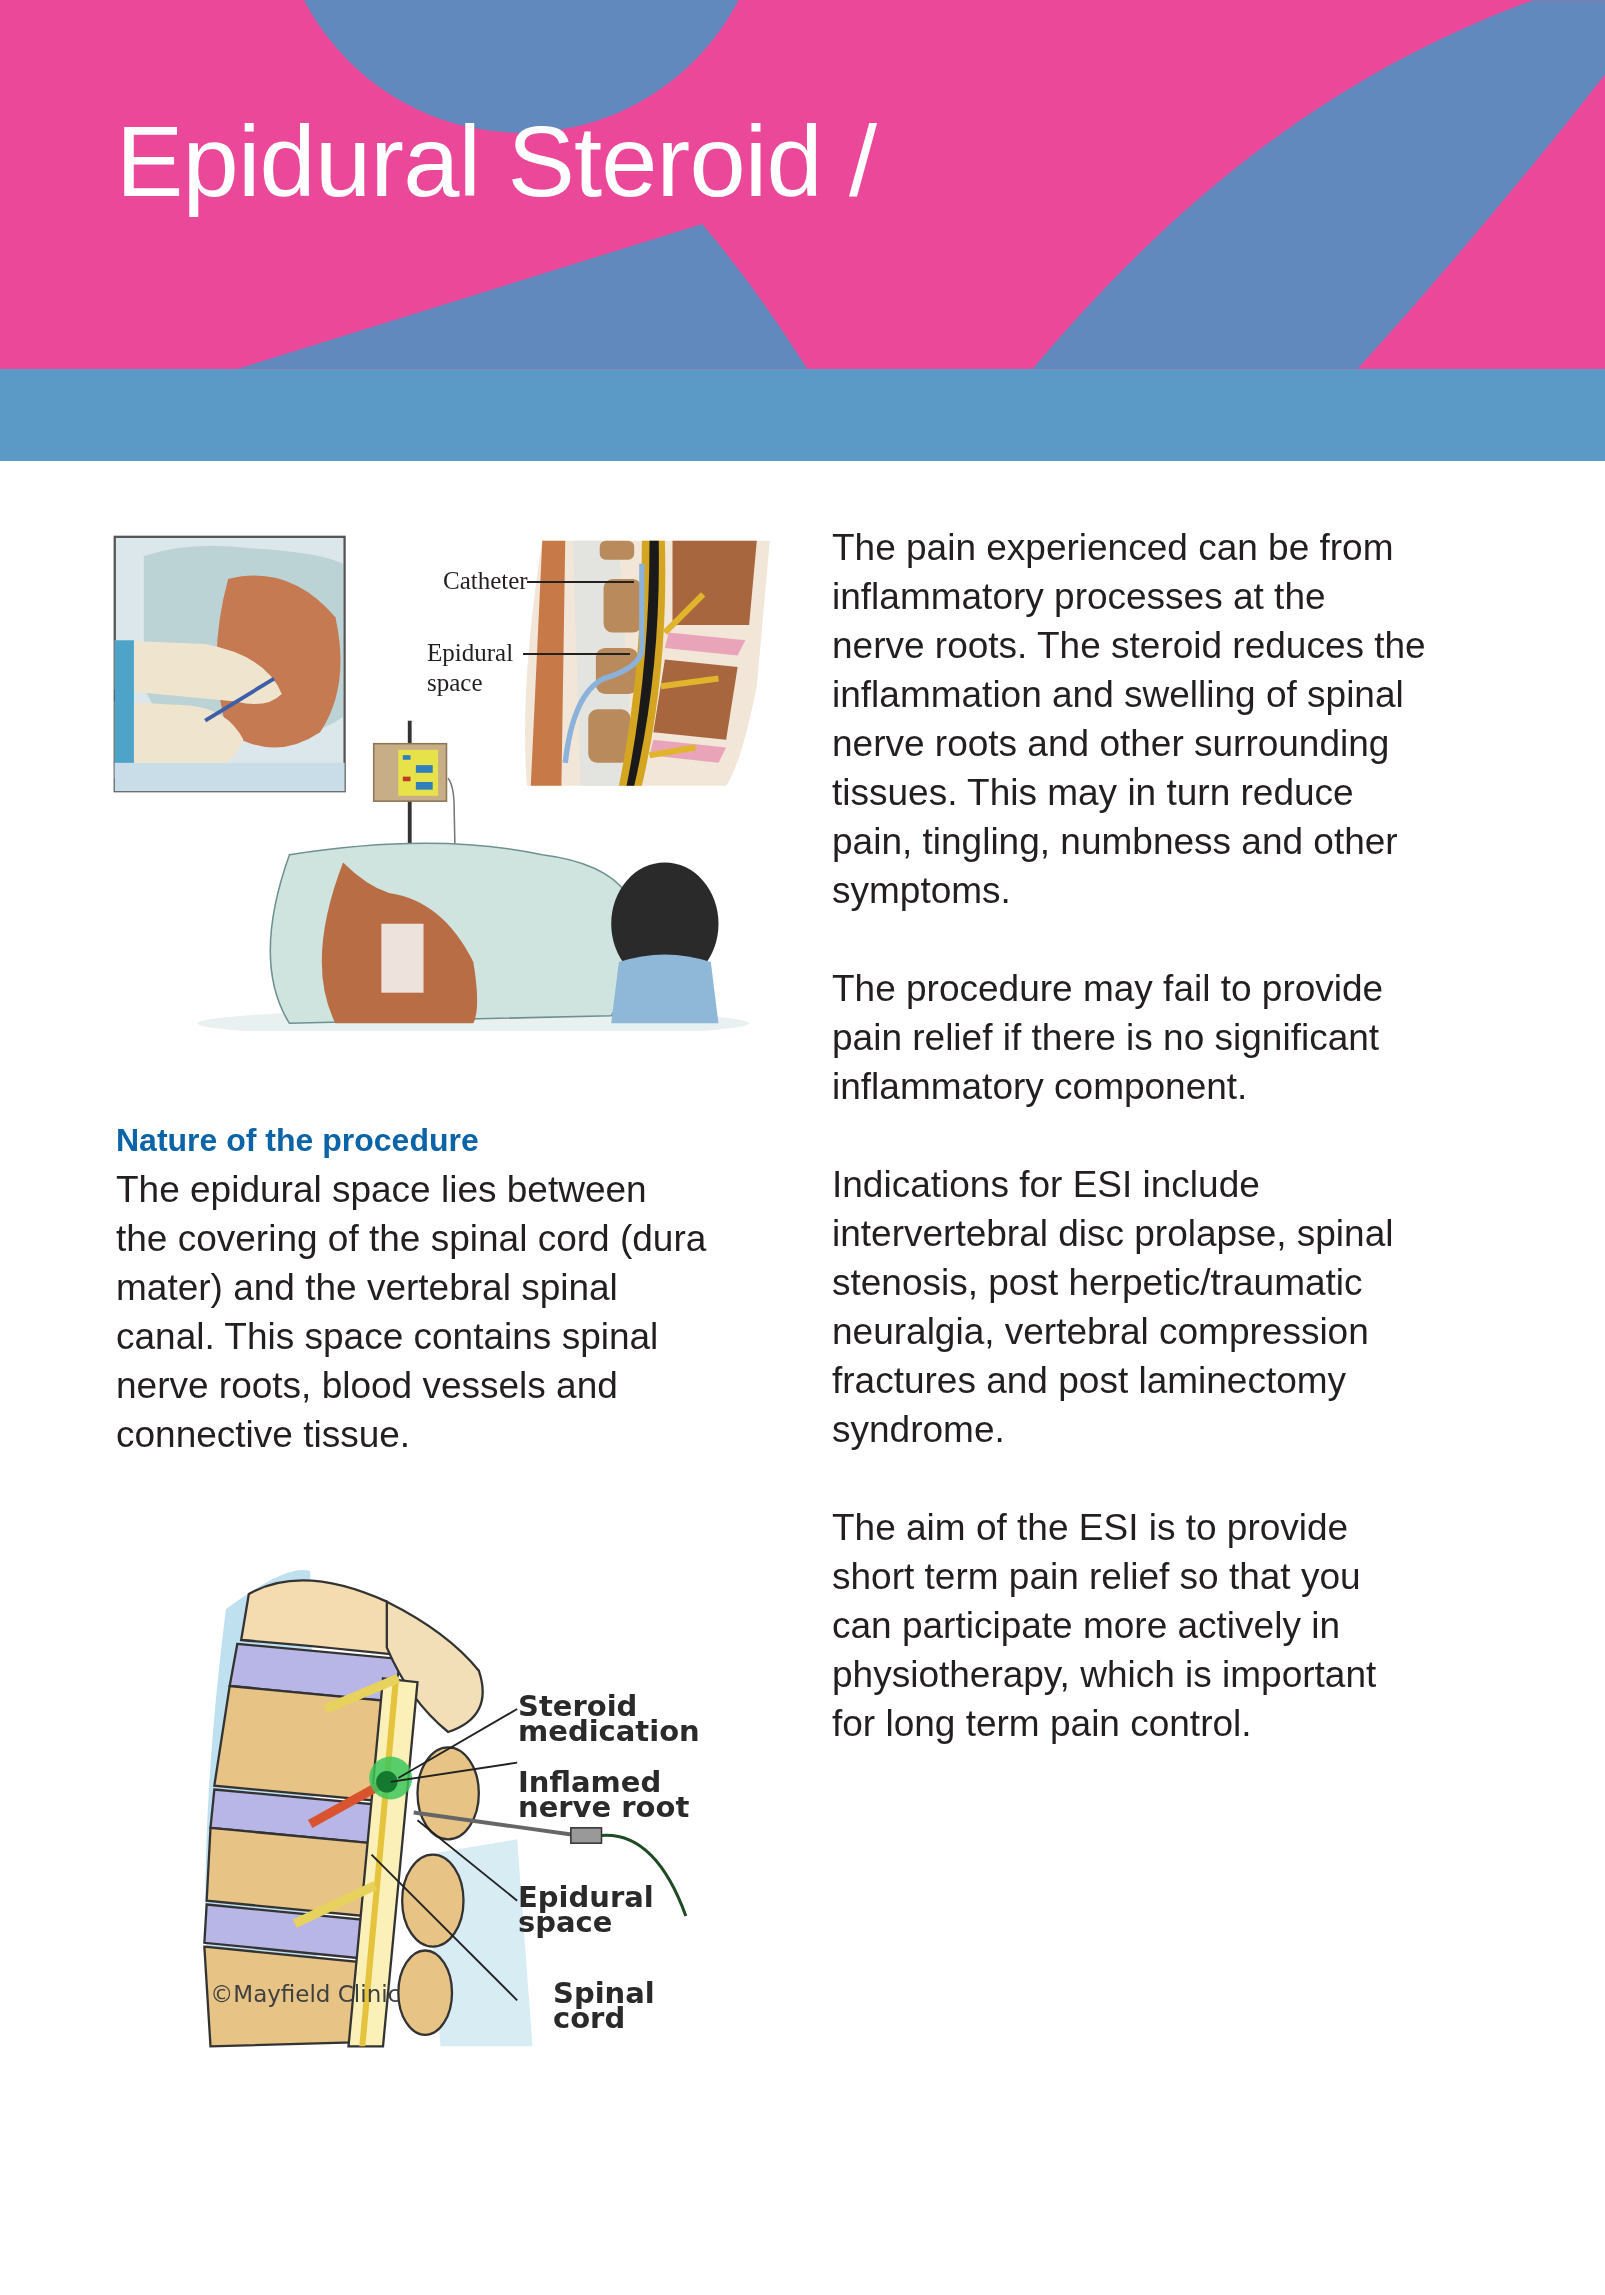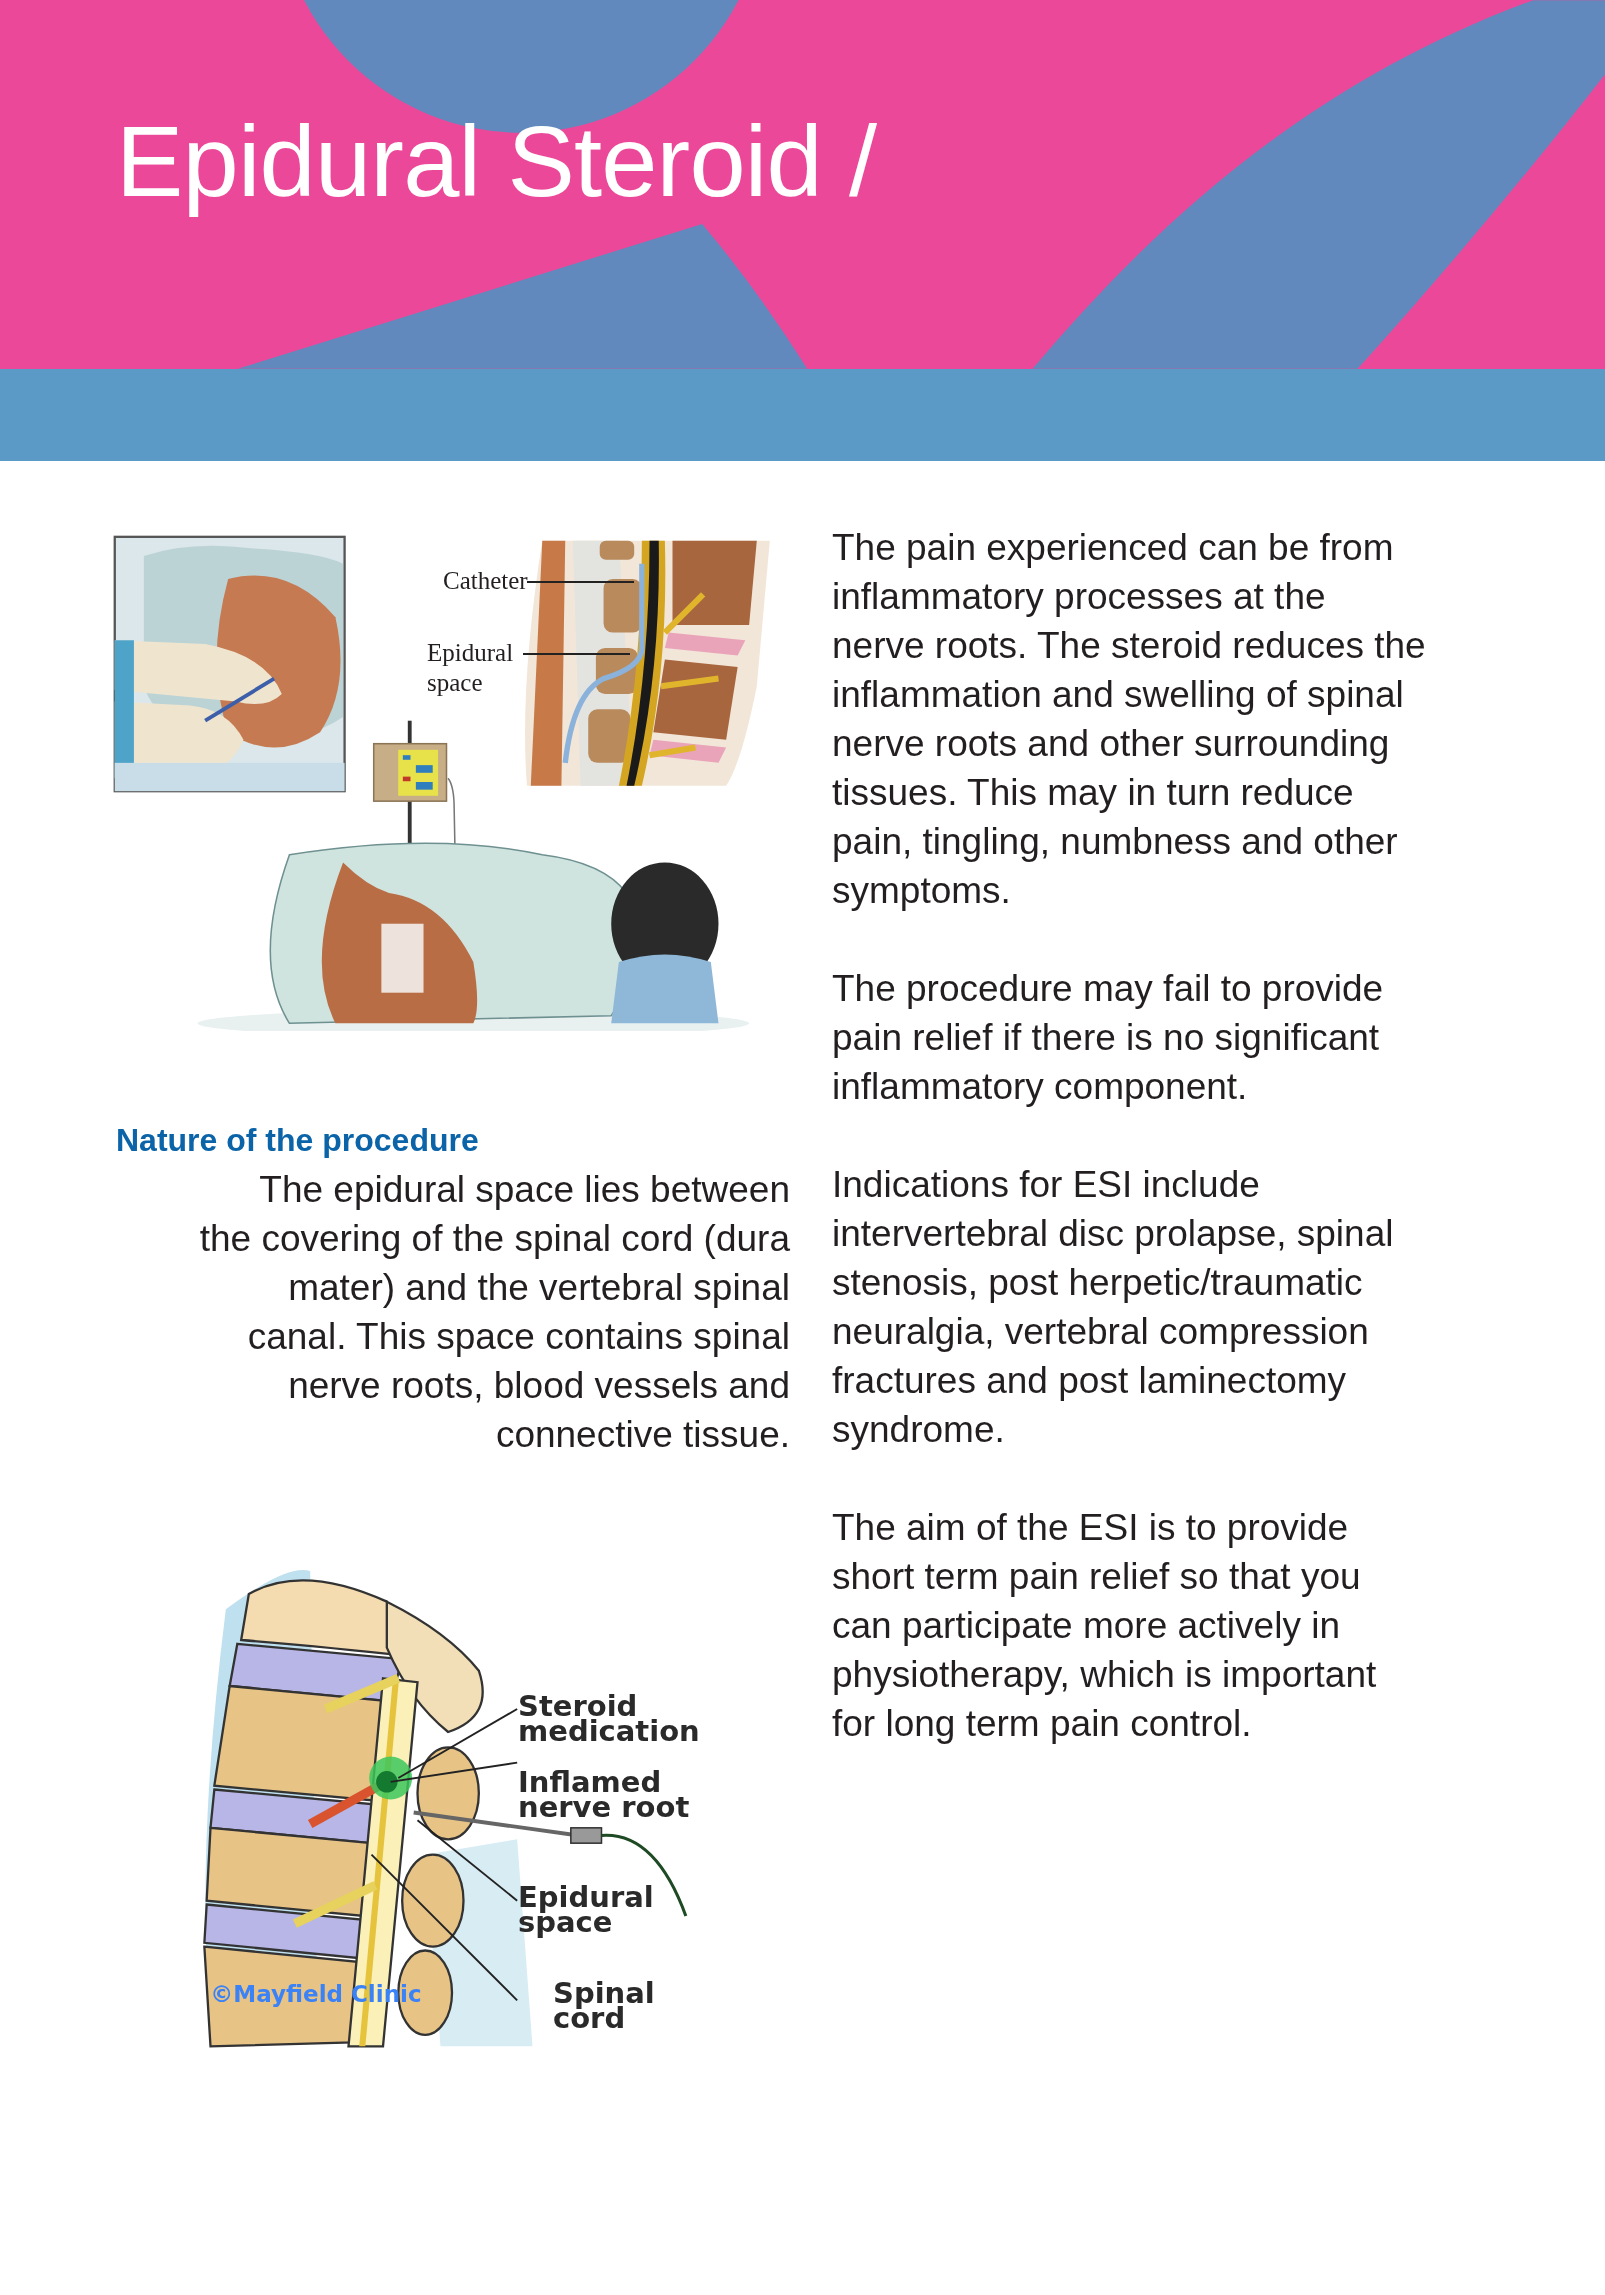--- a/index.html
+++ b/index.html
@@ -10,28 +10,28 @@
   .band { position:absolute; left:0; top:369px; width:1606px; height:92px; background:#5b99c6; }
   .title { position:absolute; left:116px; top:98px; margin:0; color:#ffffff;
            font-weight:400; font-size:101px; line-height:126px; letter-spacing:-0.8px; }
   .title span { display:block; }
 
   .fig1 { position:absolute; left:113px; top:533px; width:667px; height:498px; }
   .fig-label-serif { position:absolute; font-family:"Liberation Serif", serif; font-size:25px; color:#231f20; line-height:28px; }
 
   .heading { position:absolute; left:116px; top:1117px; margin:0; color:#0b63a8;
              font-size:32px; font-weight:700; line-height:46px; }
-  .para { position:absolute; margin:0; font-size:37px; line-height:49px; color:#231f20; white-space:pre-line;text-align:right; }
+  .para { position:absolute; margin:0; font-size:37px; line-height:49px; color:#231f20; white-space:pre-line; }
   .left-para { left:116px; top:1165px; width:674px; }
   .right-col { position:absolute; left:832px; top:523px; width:736px; }
   .right-col p { margin:0 0 49px 0; font-size:37px; line-height:49px; white-space:pre-line; }
 
   .fig2 { position:absolute; left:195px; top:1548px; width:537px; height:506px; }
   .fig2-label { position:absolute; font-family:"DejaVu Sans", sans-serif; font-weight:700; font-size:29px; line-height:25px; color:#2a2a2a; white-space:pre-line; }
-  .credit { position:absolute; font-family:"DejaVu Sans", sans-serif; font-weight:700; font-size:23px; color:#3b82f6;text-align:right; }
+  .credit { position:absolute; font-family:"DejaVu Sans", sans-serif; font-weight:400; font-size:23px; color:#404040;text-align:right; }
 </style>
 </head>
 <body>
 
 <div class="header">
   <svg class="deco" width="1606" height="369" viewBox="0 0 2095 481">
     <ellipse cx="680" cy="-150" rx="320" ry="323" fill="#6289bd"></ellipse>
     <path d="M310 481 L916 292 Q990 380 1053 481 Z" fill="#6289bd"></path>
     <path d="M1347 481 C1500 300 1700 110 2000 0 L2095 0 L2095 95 C1990 230 1880 360 1771 481 Z" fill="#6289bd"></path>
   </svg>

